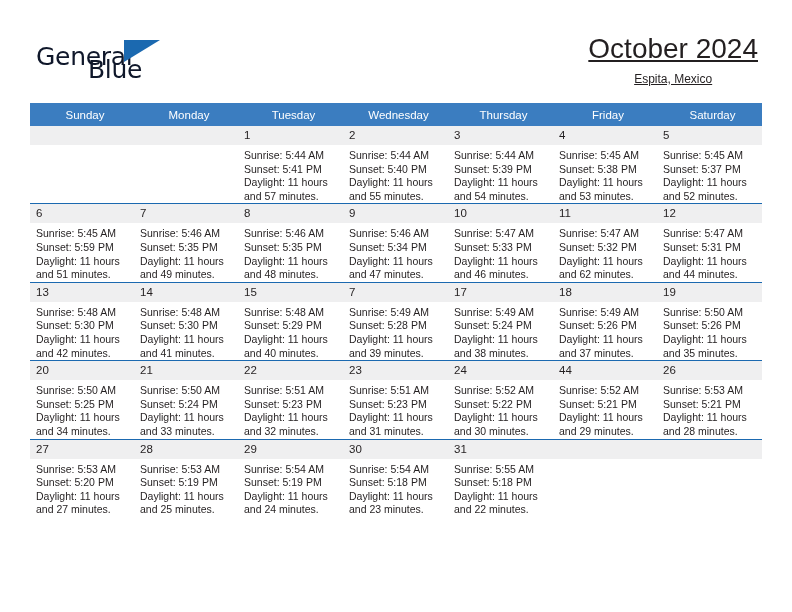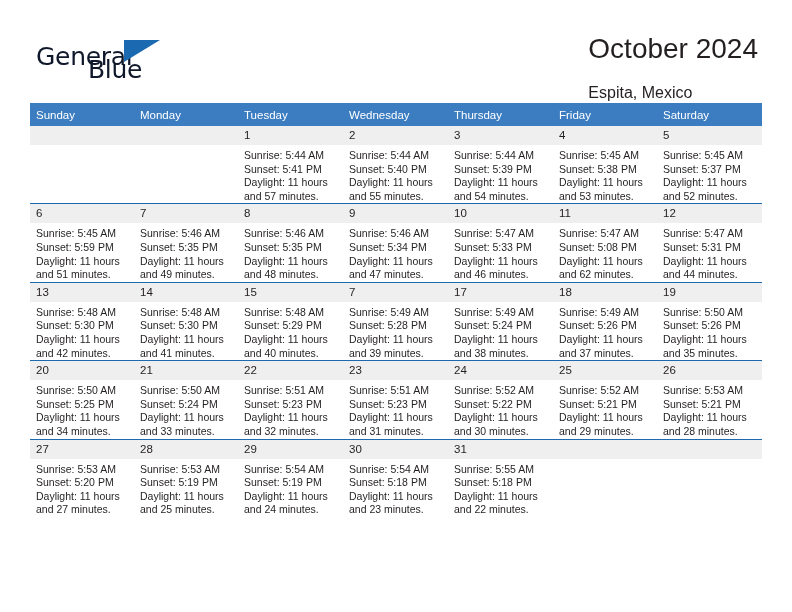--- a/index.html
+++ b/index.html
@@ -62,53 +62,54 @@
     width: 0;
     height: 0;
     border-left: 36px solid #1b69b0;
     border-bottom: 22px solid transparent;
   }
 
   .title-block {
     position: absolute;
     right: 34px;
     top: 32px;
-    text-align: left;
+    text-align: center;
+    text-decoration: underline;
   }
   .cal-title {
     font-size: 28px;
     font-weight: normal;
     color: #231f20;
     line-height: 34px;
     white-space: nowrap;
   }
   .cal-subtitle {
-    font-size: 16px;
+    font-size: 12px;
     font-weight: normal;
     color: #231f20;
     line-height: 22px;
-    margin-top: 16px;
+    margin-top: 2px;
     white-space: nowrap;
   }
 
   
   .calendar {
     position: absolute;
     left: 30px;
     top: 103px;
     width: 732px;
     border-collapse: collapse;
     table-layout: fixed;
   }
   .calendar th {
     background: #3b7dc0;
     color: #ffffff;
     font-weight: normal;
     font-size: 11.5px;
-    text-align: left;
+    text-align: center;
     padding: 5px 0 5px 6px;
     height: 13px;
     border: none;
   }
   .calendar td {
     vertical-align: top;
     padding: 0;
     border: none;
     border-top: 1.4px solid #1b69b0;
     height: 76px;
@@ -285,21 +286,21 @@
             <div>Sunrise: 5:47 AM</div>
             <div>Sunset: 5:33 PM</div>
             <div>Daylight: 11 hours</div>
             <div>and 46 minutes.</div>
           </div>
         </td>
         <td>
           <div class="daynum">11</div>
           <div class="dayinfo">
             <div>Sunrise: 5:47 AM</div>
-            <div>Sunset: 5:08 PM</div>
+            <div>Sunset: 5:32 PM</div>
             <div>Daylight: 11 hours</div>
             <div>and 62 minutes.</div>
           </div>
         </td>
         <td>
           <div class="daynum">12</div>
           <div class="dayinfo">
             <div>Sunrise: 5:47 AM</div>
             <div>Sunset: 5:31 PM</div>
             <div>Daylight: 11 hours</div>
@@ -414,21 +415,21 @@
         <td>
           <div class="daynum">24</div>
           <div class="dayinfo">
             <div>Sunrise: 5:52 AM</div>
             <div>Sunset: 5:22 PM</div>
             <div>Daylight: 11 hours</div>
             <div>and 30 minutes.</div>
           </div>
         </td>
         <td>
-          <div class="daynum">25</div>
+          <div class="daynum">44</div>
           <div class="dayinfo">
             <div>Sunrise: 5:52 AM</div>
             <div>Sunset: 5:21 PM</div>
             <div>Daylight: 11 hours</div>
             <div>and 29 minutes.</div>
           </div>
         </td>
         <td>
           <div class="daynum">26</div>
           <div class="dayinfo">

